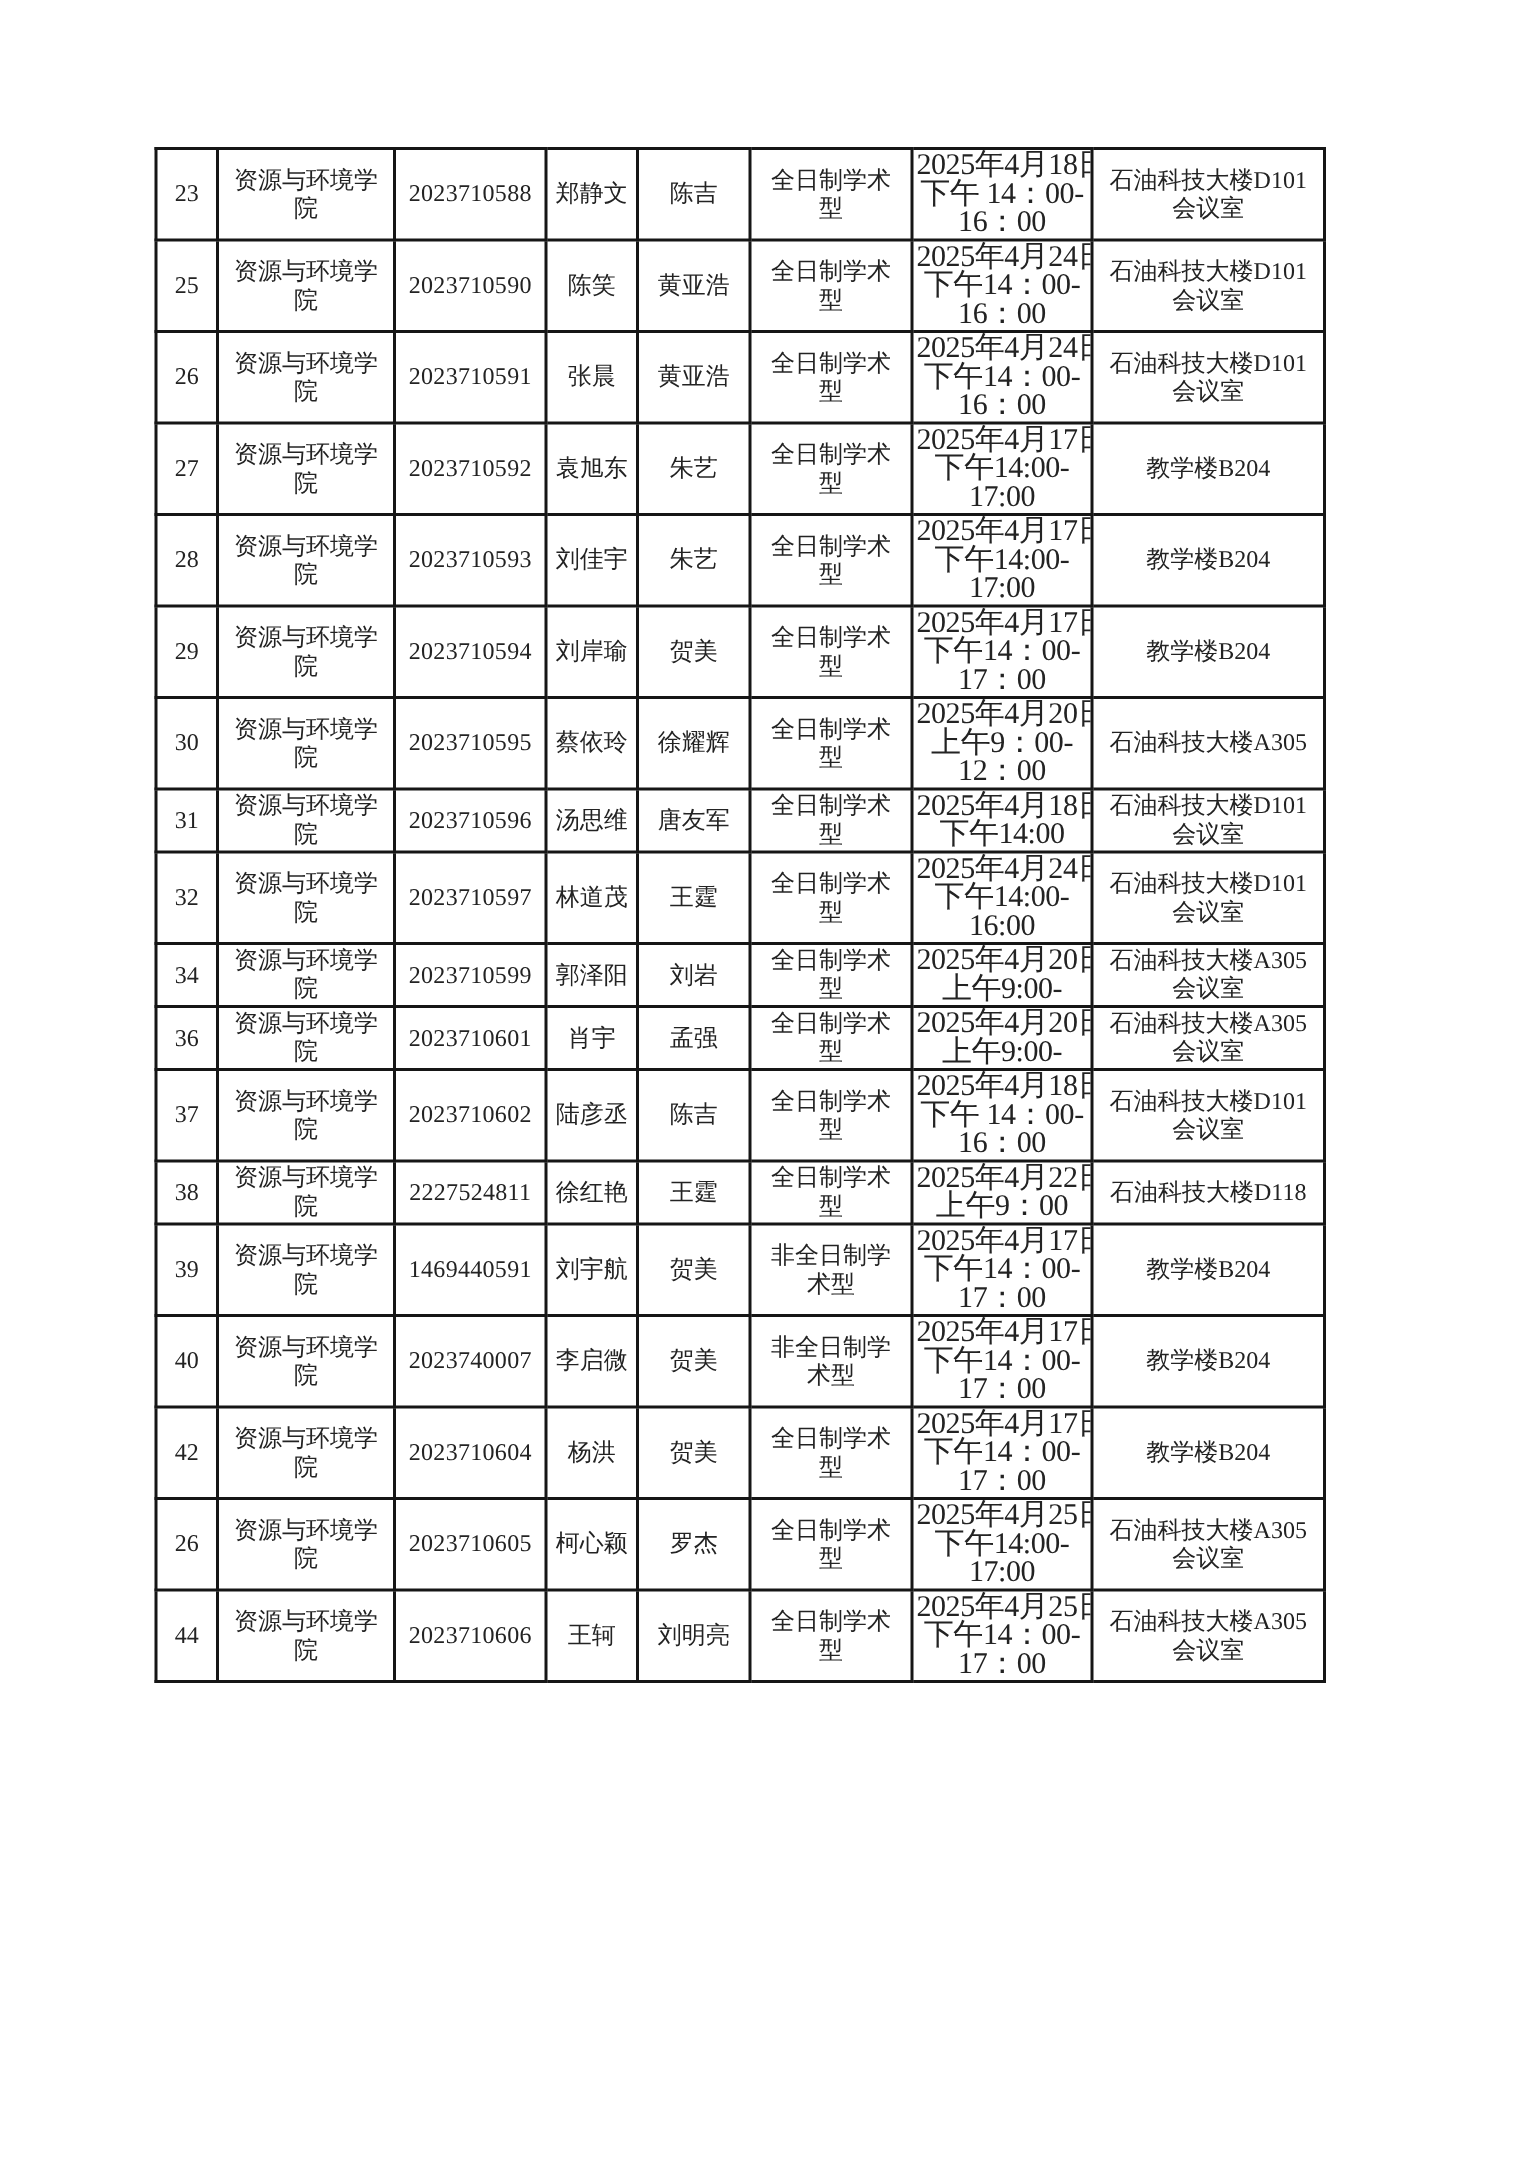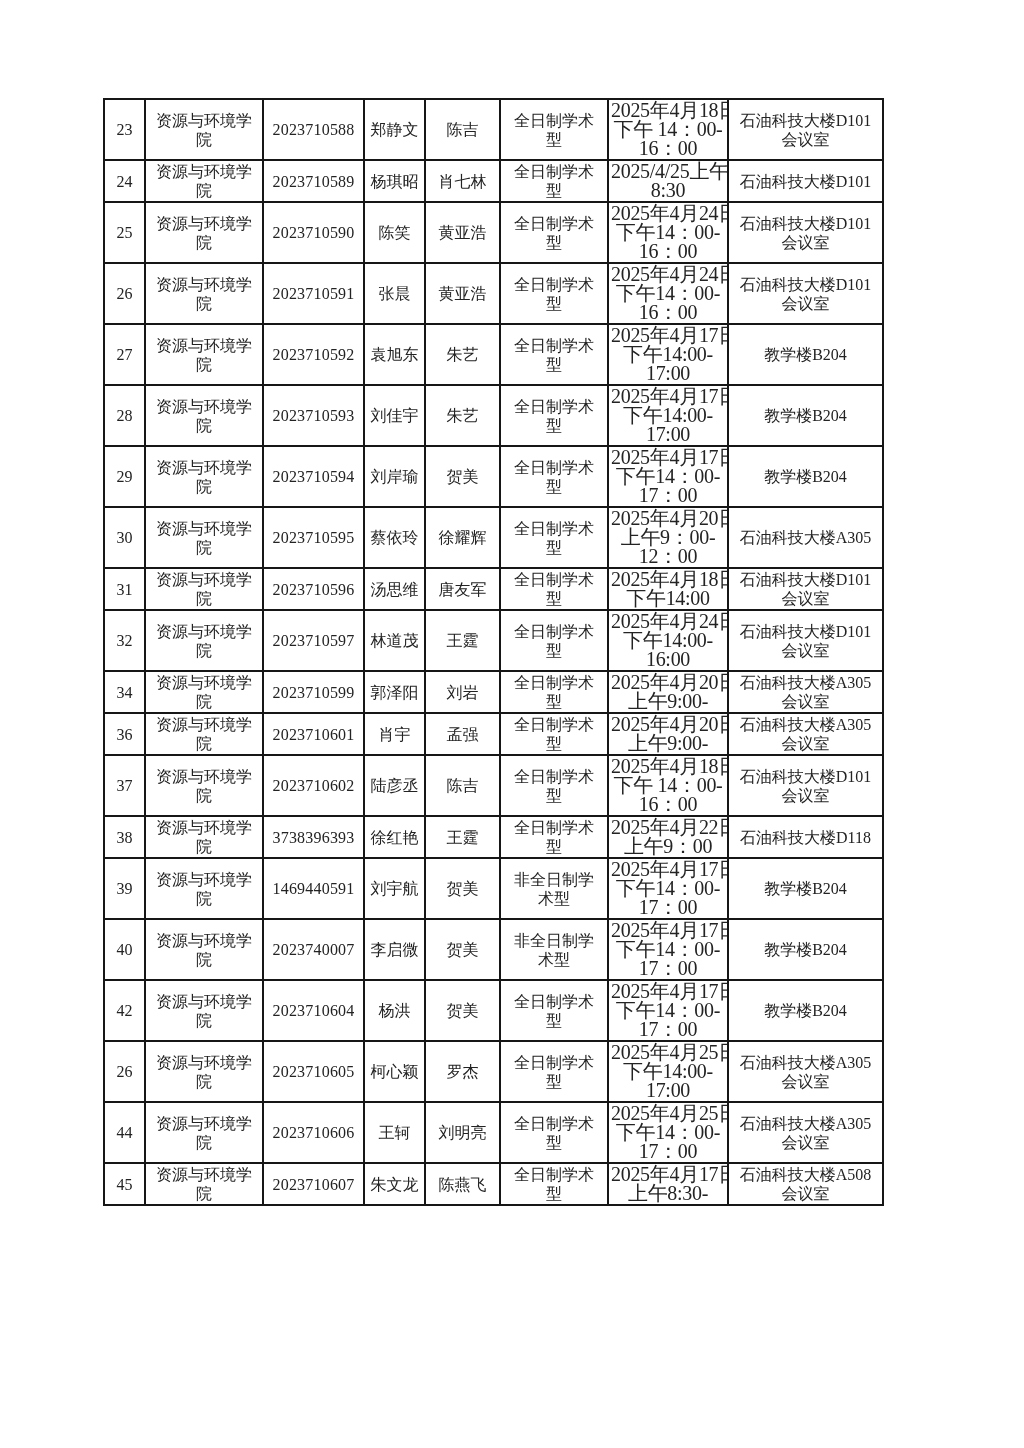--- a/index.html
+++ b/index.html
@@ -77,33 +77,20 @@
           <td class="cell-advisor-name">陈吉</td>
           <td class="cell-program-type">全日制学术
 型</td>
           <td class="cell-datetime">2025年4月18日
 下午 14：00-
 16：00</td>
           <td class="cell-location">石油科技大楼D101
 会议室</td>
         </tr>
         <tr>
-          <td class="cell-row-number">24</td>
-          <td class="cell-college">资源与环境学
-院</td>
-          <td class="cell-student-id">2023710589</td>
-          <td class="cell-student-name">杨琪昭</td>
-          <td class="cell-advisor-name">肖七林</td>
-          <td class="cell-program-type">全日制学术
-型</td>
-          <td class="cell-datetime">2025/4/25上午
-8:30</td>
-          <td class="cell-location">石油科技大楼D101</td>
-        </tr>
-        <tr>
           <td class="cell-row-number">25</td>
           <td class="cell-college">资源与环境学
 院</td>
           <td class="cell-student-id">2023710590</td>
           <td class="cell-student-name">陈笑</td>
           <td class="cell-advisor-name">黄亚浩</td>
           <td class="cell-program-type">全日制学术
 型</td>
           <td class="cell-datetime">2025年4月24日
 下午14：00-
@@ -251,21 +238,21 @@
           <td class="cell-datetime">2025年4月18日
 下午 14：00-
 16：00</td>
           <td class="cell-location">石油科技大楼D101
 会议室</td>
         </tr>
         <tr>
           <td class="cell-row-number">38</td>
           <td class="cell-college">资源与环境学
 院</td>
-          <td class="cell-student-id">3738396393</td>
+          <td class="cell-student-id">2227524811</td>
           <td class="cell-student-name">徐红艳</td>
           <td class="cell-advisor-name">王霆</td>
           <td class="cell-program-type">全日制学术
 型</td>
           <td class="cell-datetime">2025年4月22日
 上午9：00</td>
           <td class="cell-location">石油科技大楼D118</td>
         </tr>
         <tr>
           <td class="cell-row-number">39</td>
@@ -332,29 +319,15 @@
           <td class="cell-student-name">王轲</td>
           <td class="cell-advisor-name">刘明亮</td>
           <td class="cell-program-type">全日制学术
 型</td>
           <td class="cell-datetime">2025年4月25日
 下午14：00-
 17：00</td>
           <td class="cell-location">石油科技大楼A305
 会议室</td>
         </tr>
-        <tr>
-          <td class="cell-row-number">45</td>
-          <td class="cell-college">资源与环境学
-院</td>
-          <td class="cell-student-id">2023710607</td>
-          <td class="cell-student-name">朱文龙</td>
-          <td class="cell-advisor-name">陈燕飞</td>
-          <td class="cell-program-type">全日制学术
-型</td>
-          <td class="cell-datetime">2025年4月17日
-上午8:30-</td>
-          <td class="cell-location">石油科技大楼A508
-会议室</td>
-        </tr>
       </tbody>
   </table>
 </div>
 
 </body></html>

